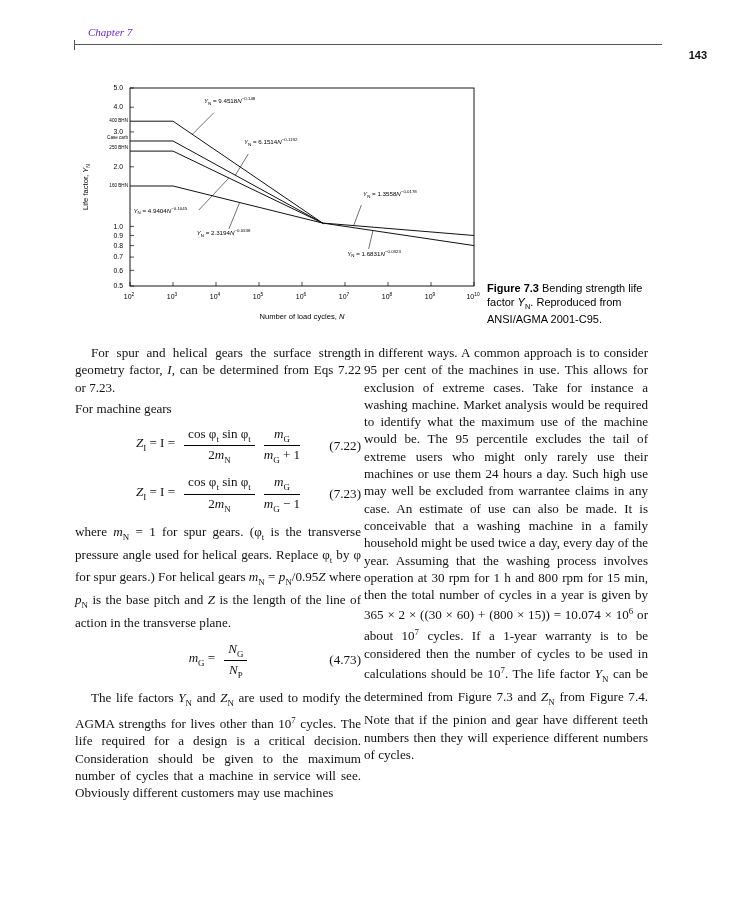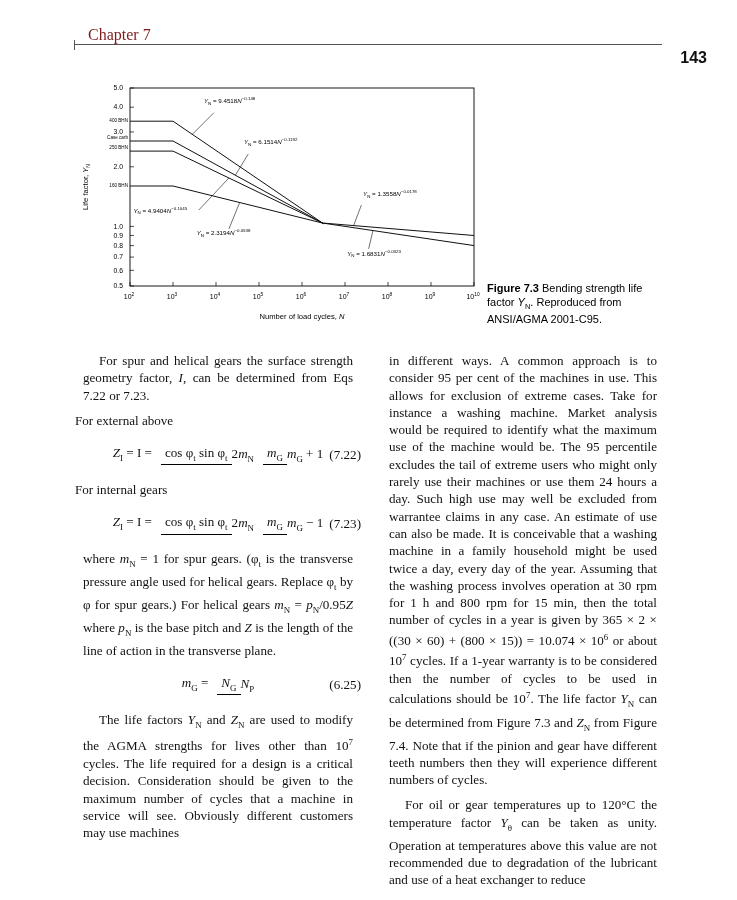--- a/index.html
+++ b/index.html
@@ -1,48 +1,48 @@
 <!DOCTYPE html>
 <html><head>
 <meta charset="utf-8">
 <style>
   *{margin:0;padding:0;box-sizing:border-box}
   html,body{width:737px;height:900px;background:#fff}
   body{font-family:"Liberation Serif",serif;color:#151515;position:relative;overflow:hidden}
   .page{position:absolute;inset:0;background:#ffffff}
 
   
-  .chapter{position:absolute;left:88px;top:26px;font-size:16px;color:#7f1d1d}
+  .chapter{position:absolute;left:88px;top:26px;font-style:italic;font-size:11px;color:#6d28d9}
   .header-rule{position:absolute;left:74px;top:44px;width:588px;height:1px;background:#555}
   .header-tick{position:absolute;left:74px;top:40px;width:1px;height:10px;background:#555}
-  .page-number{position:absolute;right:30px;top:49px;font-weight:bold;font-size:16px;font-family:"Liberation Sans",sans-serif;color:#111}
+  .page-number{position:absolute;right:30px;top:49px;font-weight:bold;font-size:11px;font-family:"Liberation Sans",sans-serif;color:#111}
 
   
   .chart-figure{position:absolute;left:76px;top:76px}
   #chart-svg{font-family:"Liberation Sans",sans-serif}
   #chart-svg text{fill:#000}
 
   
   .caption{position:absolute;left:487px;top:281px;width:180px;font-family:"Liberation Sans",sans-serif;font-size:11px;line-height:1.3;color:#000}
   .caption b{font-weight:bold}
 
   
   .col{position:absolute;top:344px;font-size:13.1px;line-height:17.3px;text-align:justify;color:#111}
   .col-left{left:75px;width:286px}
-  .col-right{left:381px;width:284px}
-  .col p{margin:8px}
+  .col-right{left:364px;width:284px}
+  .col p{margin:0}
   p.indent{text-indent:16px}
   p.lead-line{margin:4px 0 2px}
   sub{font-size:0.68em}
   sup{font-size:0.68em}
 
   
   .equation{display:flex;align-items:center;justify-content:center;position:relative;margin:9px 0 9px;min-height:34px;text-align:left}
   .eq-main{display:inline-flex;align-items:center;gap:9px}
-  .frac{display:inline-flex;text-align:center;line-height:1.18}
+  .frac{display:inline-flex;flex-direction:column;text-align:center;line-height:1.18}
   .frac .num{display:block;border-bottom:1px solid #000;padding:0 4px 1px}
   .frac .den{display:block;padding-top:1px}
   .eq-tag{position:absolute;right:0;top:50%;transform:translateY(-50%)}
 </style>
 </head>
 <body>
 
 <div class="page">
 
   <div class="chapter">Chapter 7</div>
@@ -118,38 +118,37 @@
       </svg>
   </div>
 
   <div class="caption">
     <b>Figure 7.3</b>
     <span>Bending strength life factor <i>Y</i><sub>N</sub>. Reproduced from ANSI/AGMA 2001-C95.</span>
   </div>
 
   <div class="col col-left">
     <p class="indent">For spur and helical gears the surface strength geometry factor, <i>I</i>, can be determined from Eqs 7.22 or 7.23.</p>
-    <p class="lead-line">For external above</p>
+    <p class="lead-line">For machine gears</p>
 
     <div class="equation">
       <span class="eq-main">
         <span class="eq-lhs"><i>Z</i><sub>I</sub> = I =</span>
         <span class="frac">
           <span class="num">cos φ<sub>t</sub> sin φ<sub>t</sub></span>
           <span class="den">2<i>m</i><sub>N</sub></span>
         </span>
         <span class="frac">
           <span class="num"><i>m</i><sub>G</sub></span>
           <span class="den"><i>m</i><sub>G</sub> + 1</span>
         </span>
       </span>
       <span class="eq-tag">(7.22)</span>
     </div>
 
-    <p class="lead-line">For internal gears</p>
 
     <div class="equation">
       <span class="eq-main">
         <span class="eq-lhs"><i>Z</i><sub>I</sub> = I =</span>
         <span class="frac">
           <span class="num">cos φ<sub>t</sub> sin φ<sub>t</sub></span>
           <span class="den">2<i>m</i><sub>N</sub></span>
         </span>
         <span class="frac">
           <span class="num"><i>m</i><sub>G</sub></span>
@@ -162,24 +161,23 @@
     <p>where <i>m</i><sub>N</sub> = 1 for spur gears. (φ<sub>t</sub> is the transverse pressure angle used for helical gears. Replace φ<sub>t</sub> by φ for spur gears.) For helical gears <i>m</i><sub>N</sub> = <i>p</i><sub>N</sub>/0.95<i>Z</i> where <i>p</i><sub>N</sub> is the base pitch and <i>Z</i> is the length of the line of action in the transverse plane.</p>
 
     <div class="equation">
       <span class="eq-main">
         <span class="eq-lhs"><i>m</i><sub>G</sub> =</span>
         <span class="frac">
           <span class="num"><i>N</i><sub>G</sub></span>
           <span class="den"><i>N</i><sub>P</sub></span>
         </span>
       </span>
-      <span class="eq-tag">(6.25)</span>
+      <span class="eq-tag">(4.73)</span>
     </div>
 
     <p class="indent">The life factors <i>Y</i><sub>N</sub> and <i>Z</i><sub>N</sub> are used to modify the AGMA strengths for lives other than 10<sup>7</sup> cycles. The life required for a design is a critical decision. Consideration should be given to the maximum number of cycles that a machine in service will see. Obviously different customers may use machines</p>
   </div>
 
   <div class="col col-right">
     <p>in different ways. A common approach is to consider 95 per cent of the machines in use. This allows for exclusion of extreme cases. Take for instance a washing machine. Market analysis would be required to identify what the maximum use of the machine would be. The 95 percentile excludes the tail of extreme users who might only rarely use their machines or use them 24 hours a day. Such high use may well be excluded from warrantee claims in any case. An estimate of use can also be made. It is conceivable that a washing machine in a family household might be used twice a day, every day of the year. Assuming that the washing process involves operation at 30 rpm for 1 h and 800 rpm for 15 min, then the total number of cycles in a year is given by 365 × 2 × ((30 × 60) + (800 × 15)) = 10.074 × 10<sup>6</sup> or about 10<sup>7</sup> cycles. If a 1-year warranty is to be considered then the number of cycles to be used in calculations should be 10<sup>7</sup>. The life factor <i>Y</i><sub>N</sub> can be determined from Figure 7.3 and <i>Z</i><sub>N</sub> from Figure 7.4. Note that if the pinion and gear have different teeth numbers then they will experience different numbers of cycles.</p>
-    <p class="indent">For oil or gear temperatures up to 120°C the temperature factor <i>Y</i><sub>θ</sub> can be taken as unity. Operation at temperatures above this value are not recommended due to degradation of the lubricant and use of a heat exchanger to reduce</p>
   </div>
 
 </div>
 
 </body></html>

